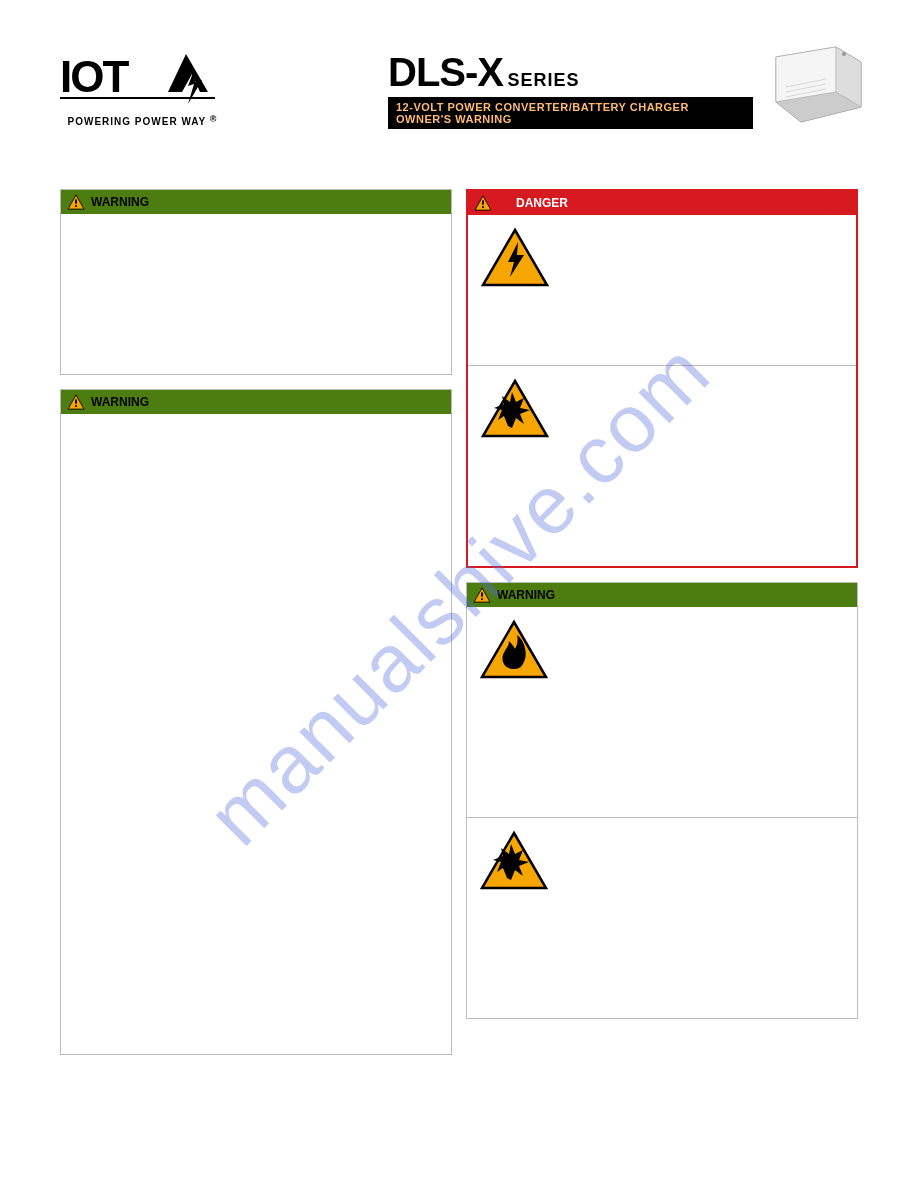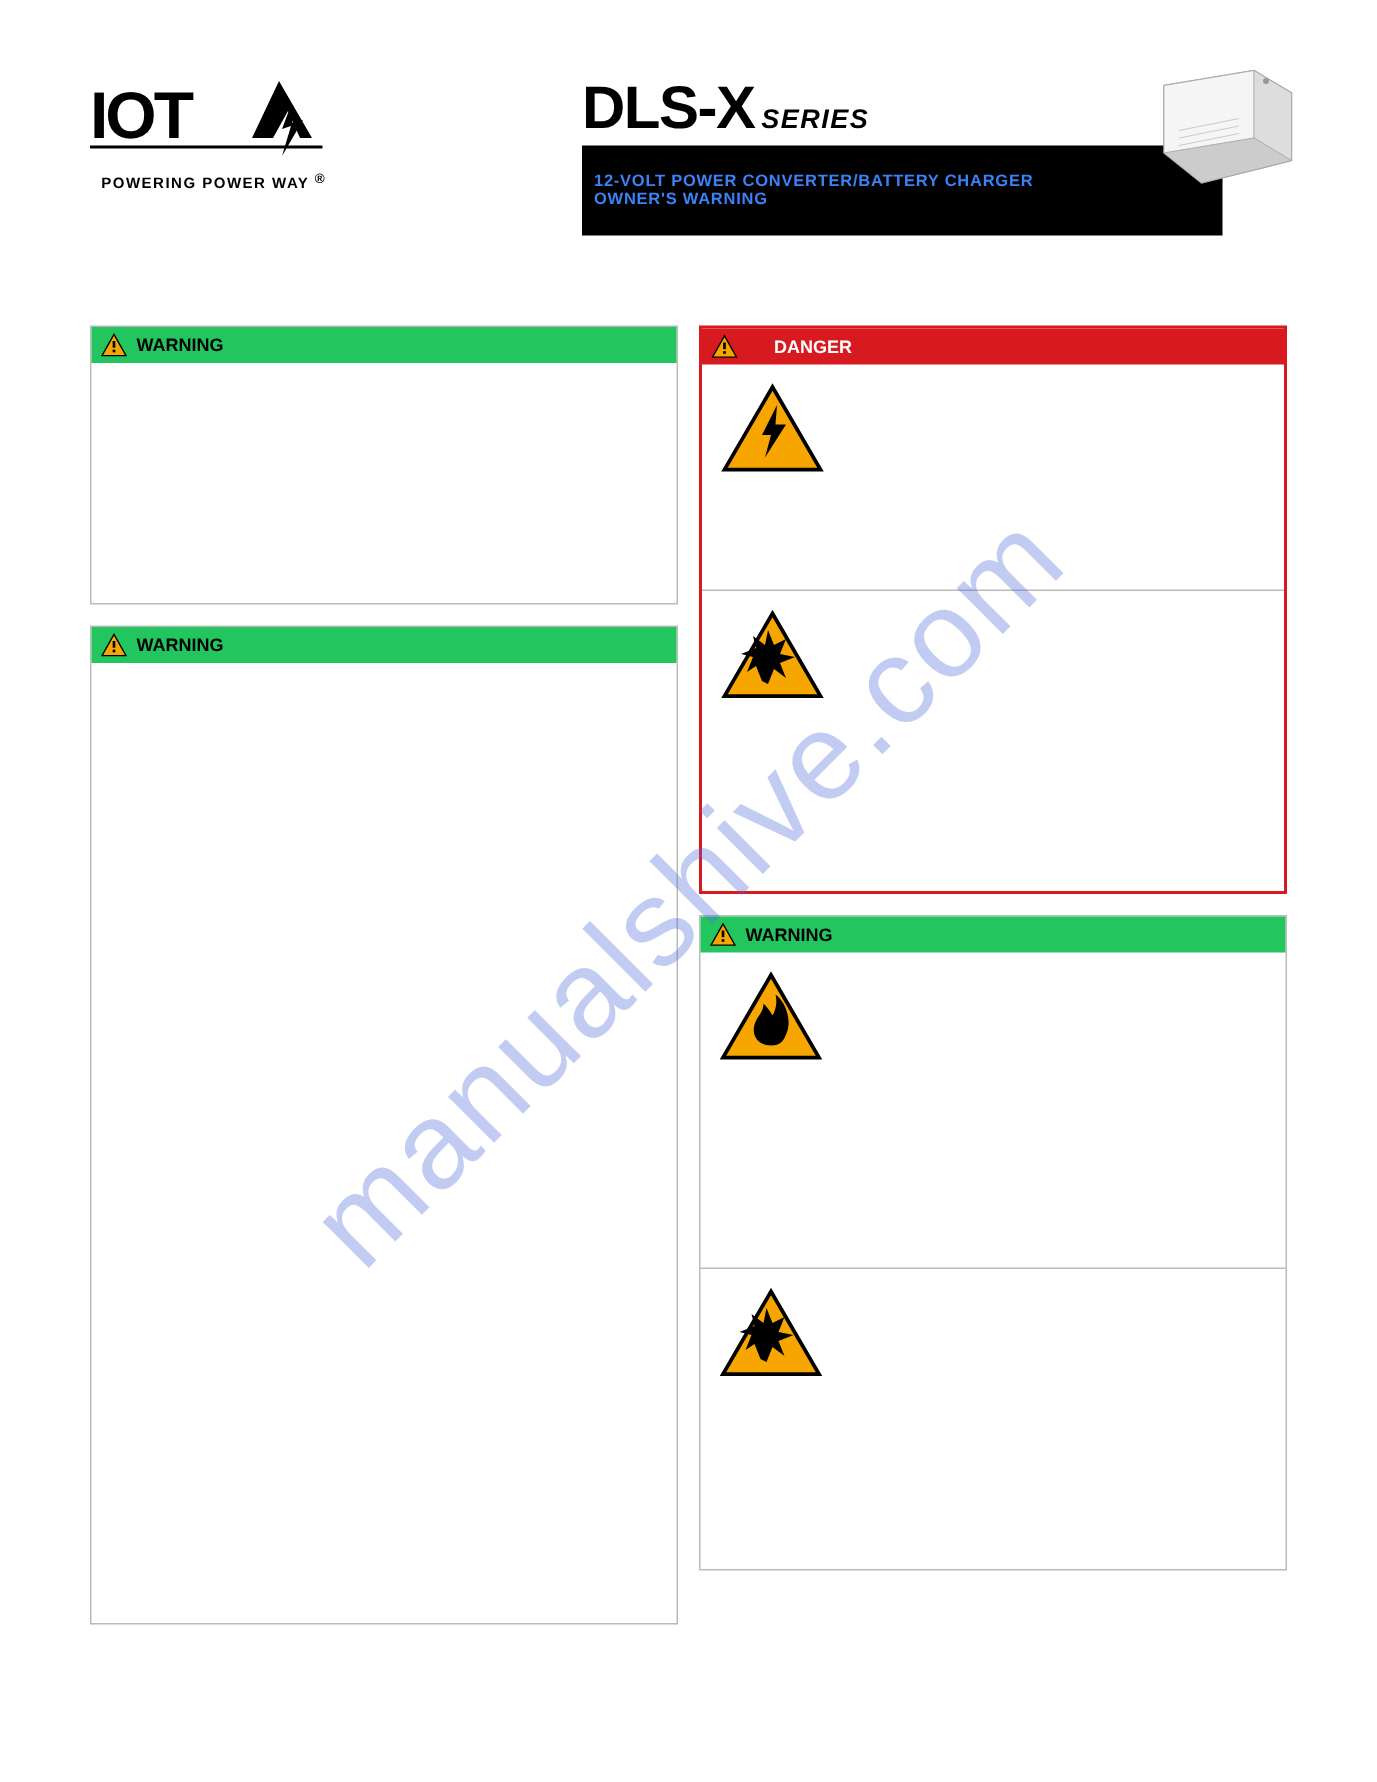--- a/index.html
+++ b/index.html
@@ -47,27 +47,26 @@
     font-family: Arial Black, Arial, sans-serif;
     font-weight: 700;
     font-size: 40px;
     letter-spacing: -1px;
   }
   .dls-series {
     font-family: Arial, sans-serif;
     font-weight: bold;
     font-size: 18px;
     letter-spacing: 1px;
-    font-style: italic;
   }
   .black-bar {
     background: #000;
-    color: #3b82f6;
-    padding: 18px 8px;
-    width: 427px;
+    color: #fdba74;
+    padding: 4px 8px;
+    width: 365px;
     margin-top: 2px;
   }
   .black-bar-top {
     font-size: 11px;
     font-weight: bold;
     letter-spacing: 0.5px;
   }
   .black-bar-bottom {
     font-size: 11px;
     font-weight: bold;
@@ -89,21 +88,21 @@
     flex: 1;
     display: flex;
     flex-direction: column;
     gap: 14px;
   }
 
   .box {
     border: 1px solid #bbb;
   }
   .box-header {
-    background: #22c55e;
+    background: #4d7c0f;
     padding: 4px 6px;
     display: flex;
     align-items: center;
     gap: 6px;
   }
   .alert-tri {
     width: 18px;
     height: 16px;
     flex-shrink: 0;
   }

